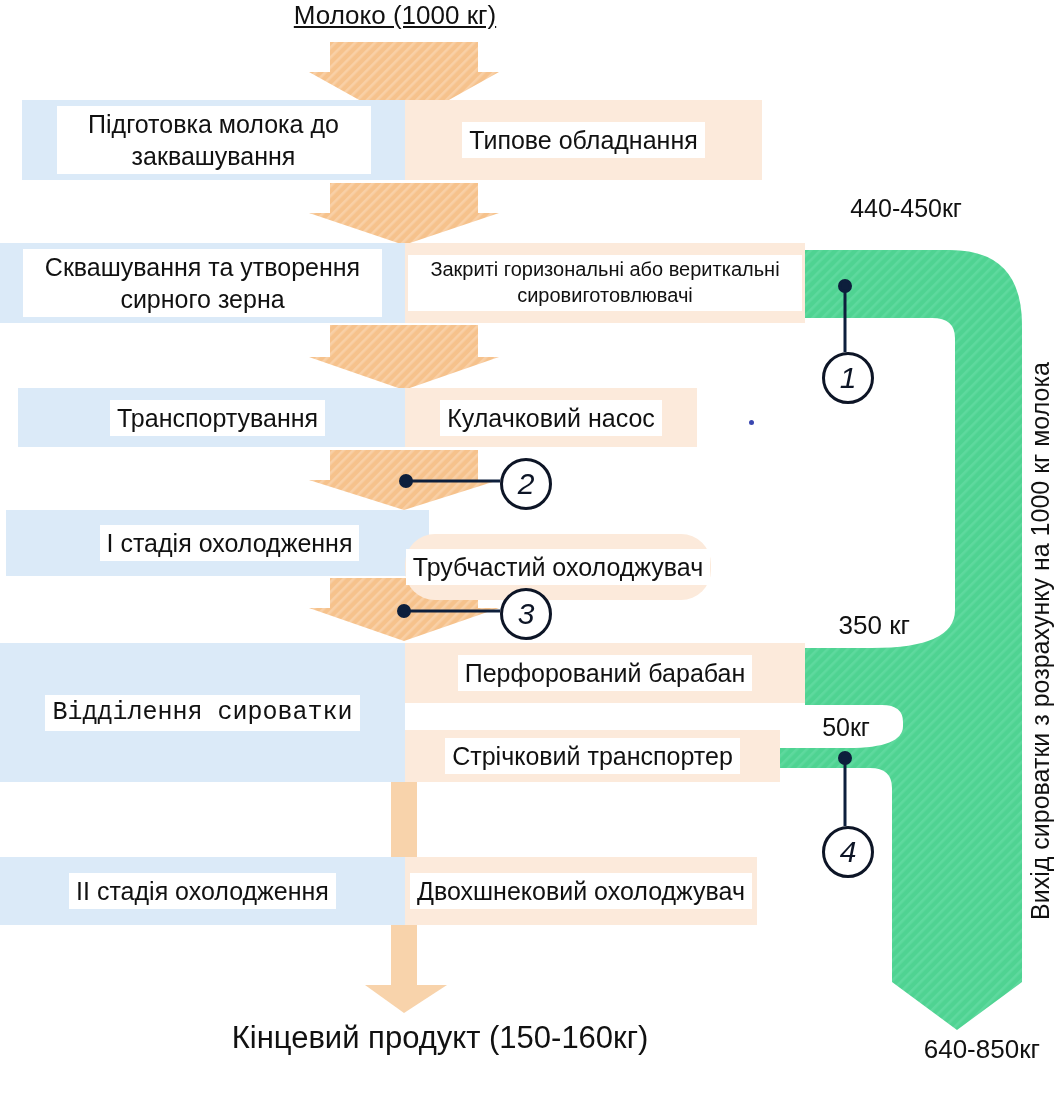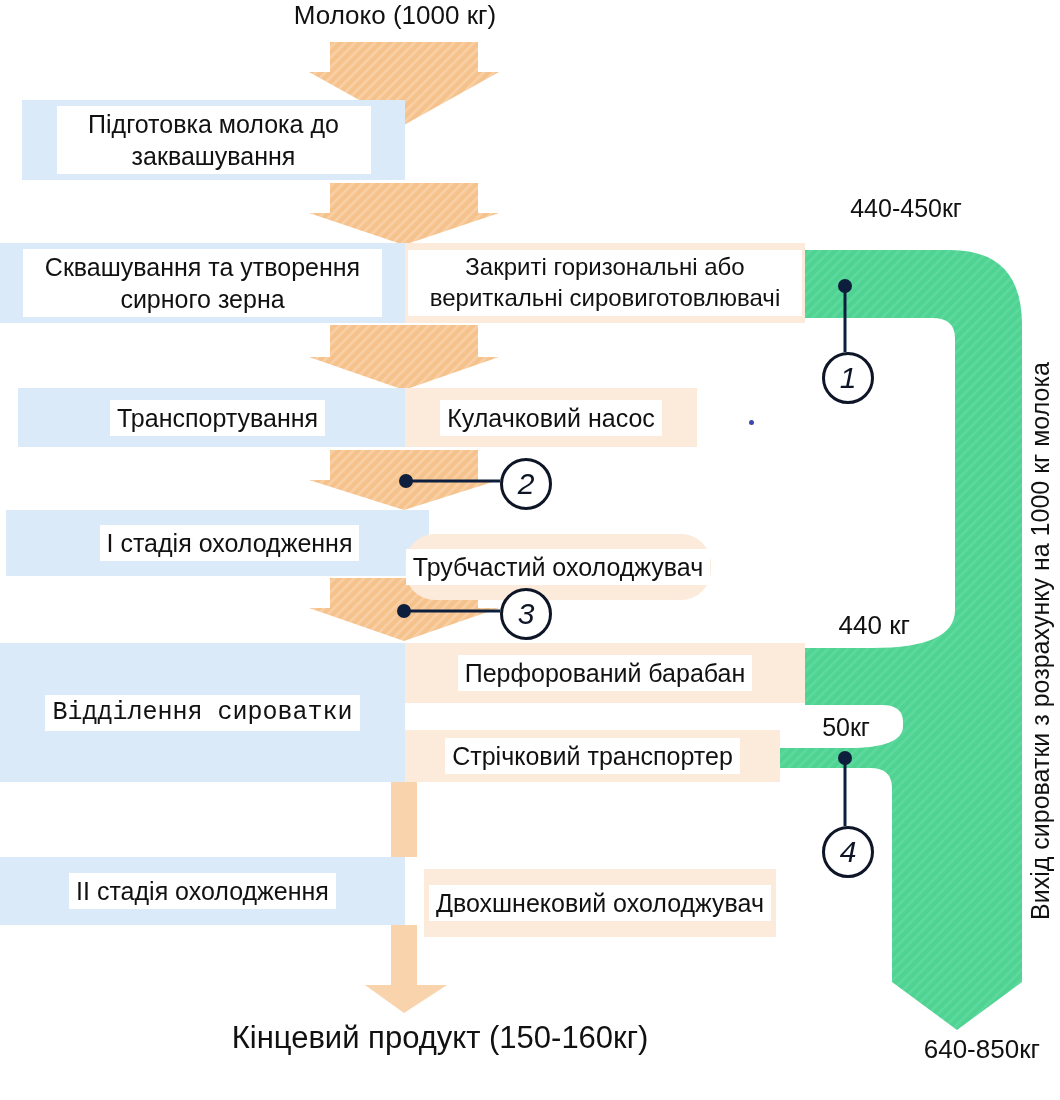--- a/index.html
+++ b/index.html
@@ -5,32 +5,32 @@
   html,body{margin:0;padding:0;background:#fff;}
   .canvas{
     position:relative;width:1060px;height:1100px;background:#fff;overflow:hidden;
     font-family:"Liberation Sans","DejaVu Sans",sans-serif;color:#111;
   }
   svg.layer{position:absolute;left:0;top:0;z-index:1;}
   .box{position:absolute;z-index:2;display:flex;align-items:center;justify-content:center;text-align:center;}
   .stage{background:#dbeaf8;}
   .equip{background:#fceadb;}
   .hl{background:#ffffff;padding:2px 7px;line-height:1.28;box-decoration-break:clone;-webkit-box-decoration-break:clone;}
-  .fs25{font-size:25px;} .fs24{font-size:24px;} .fs26{font-size:26px;}
+  .fs25{font-size:25px;} .fs24{font-size:20px;} .fs26{font-size:26px;}
   .freeLabel{position:absolute;z-index:3;text-align:right;white-space:nowrap;}
   .marker{
     position:absolute;z-index:4;width:46px;height:46px;border:3px solid #0d1526;border-radius:50%;
     background:#fff;display:flex;align-items:center;justify-content:center;
     font-style:italic;font-size:30px;color:#0d1526;
   }
   .sideLabel{
     position:absolute;z-index:3;left:742px;top:625px;width:600px;height:32px;
     transform:rotate(-90deg);text-align:center;font-size:25px;white-space:nowrap;
   }
-  .title{position:absolute;z-index:3;left:195px;top:0px;width:400px;text-align:center;font-size:26px;}
+  .title{position:absolute;z-index:3;left:195px;top:0px;width:400px;text-align:center;font-size:26px;text-decoration:underline;}
   .finalProduct{position:absolute;z-index:3;left:180px;top:1020px;width:520px;text-align:center;font-size:31px;}
   .speck{position:absolute;z-index:3;left:749px;top:420px;width:5px;height:5px;background:#3a47b0;border-radius:50%;}
 </style>
 </head>
 <body>
 
 <div class="canvas">
 
   <svg class="layer" width="1060" height="1100" viewBox="0 0 1060 1100">
     <defs>
@@ -73,20 +73,23 @@
       <line x1="845" y1="758" x2="845" y2="826"></line>
       <circle cx="845" cy="758" r="5.5"></circle>
     </g>
   </svg>
 
   <div class="title">Молоко (1000 кг)</div>
 
   <div class="box stage" style="left:22px;top:100px;width:383px;height:80px;">
     <span class="hl fs25" style="max-width:300px;">Підготовка молока до заквашування</span>
   </div>
+  <div class="box equip" style="left:405px;top:100px;width:357px;height:80px;">
+    <span class="hl fs25">Типове обладнання</span>
+  </div>
 
   <div class="box stage" style="left:0px;top:243px;width:405px;height:80px;">
     <span class="hl fs25" style="max-width:345px;">Сквашування та утворення сирного зерна</span>
   </div>
   <div class="box equip" style="left:405px;top:243px;width:400px;height:80px;">
     <span class="hl fs24" style="max-width:380px;">Закриті горизональні або вериткальні сировиготовлювачі</span>
   </div>
 
   <div class="box stage" style="left:6px;top:388px;width:399px;height:59px;margin-left:12px;">
     <span class="hl fs25">Транспортування</span>
@@ -108,26 +111,26 @@
   <div class="box equip" style="left:405px;top:643px;width:400px;height:60px;">
     <span class="hl fs25">Перфорований барабан</span>
   </div>
   <div class="box equip" style="left:405px;top:730px;width:375px;height:52px;">
     <span class="hl fs25">Стрічковий транспортер</span>
   </div>
 
   <div class="box stage" style="left:0px;top:857px;width:405px;height:68px;">
     <span class="hl fs25">ІІ стадія охолодження</span>
   </div>
-  <div class="box equip" style="left:424px;top:857px;width:352px;height:68px;margin-top:12px;">
+  <div class="box equip" style="left:405px;top:857px;width:352px;height:68px;">
     <span class="hl fs25">Двохшнековий охолоджувач</span>
   </div>
 
   <div class="freeLabel fs25" style="left:792px;top:194px;width:170px;">440-450кг</div>
-  <div class="freeLabel fs26" style="left:770px;top:610px;width:140px;">440 кг</div>
+  <div class="freeLabel fs26" style="left:770px;top:610px;width:140px;">350 кг</div>
   <div class="freeLabel fs25" style="left:780px;top:713px;width:90px;">50кг</div>
   <div class="freeLabel fs26" style="left:880px;top:1034px;width:160px;">640-850кг</div>
 
   <div class="marker" style="left:822px;top:352px;">
     <span>1</span>
   </div>
   <div class="marker" style="left:500px;top:458px;">
     <span>2</span>
   </div>
   <div class="marker" style="left:500px;top:588px;">

